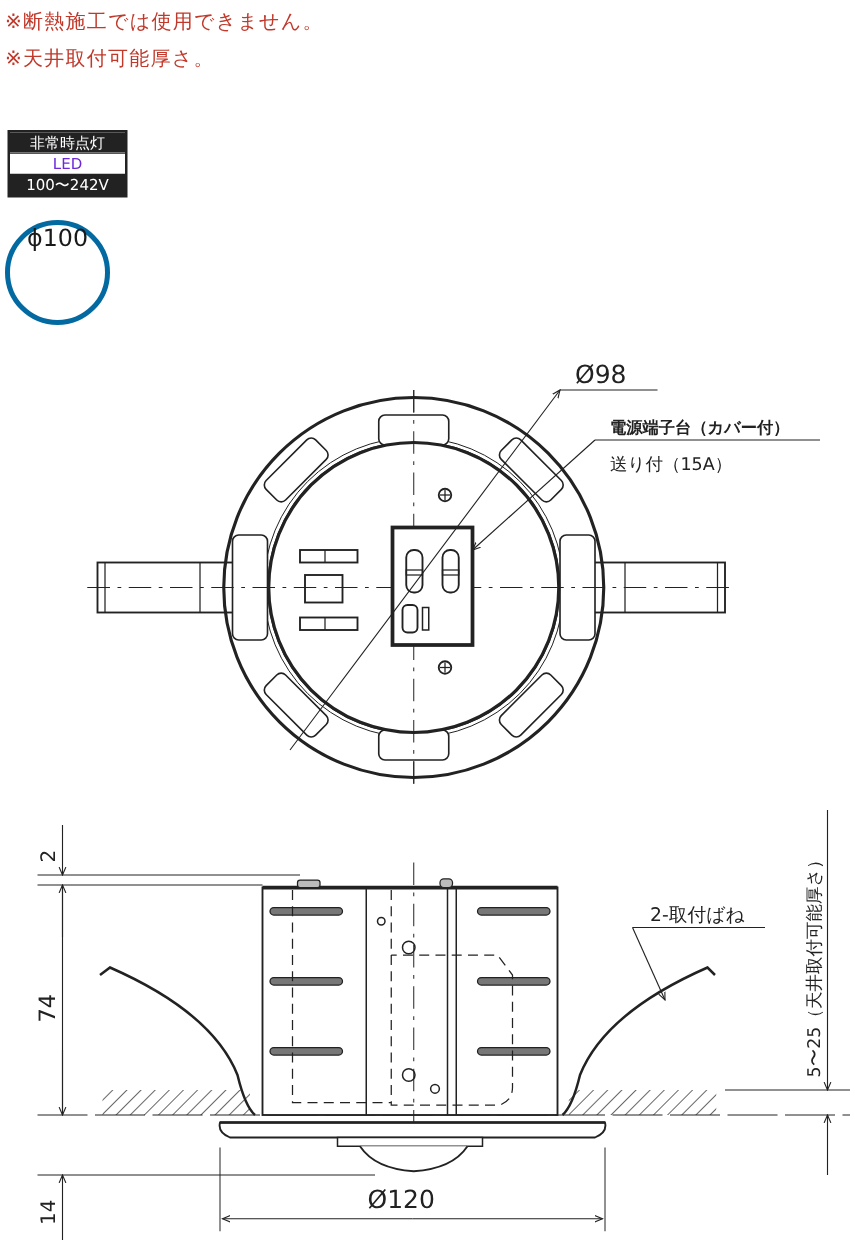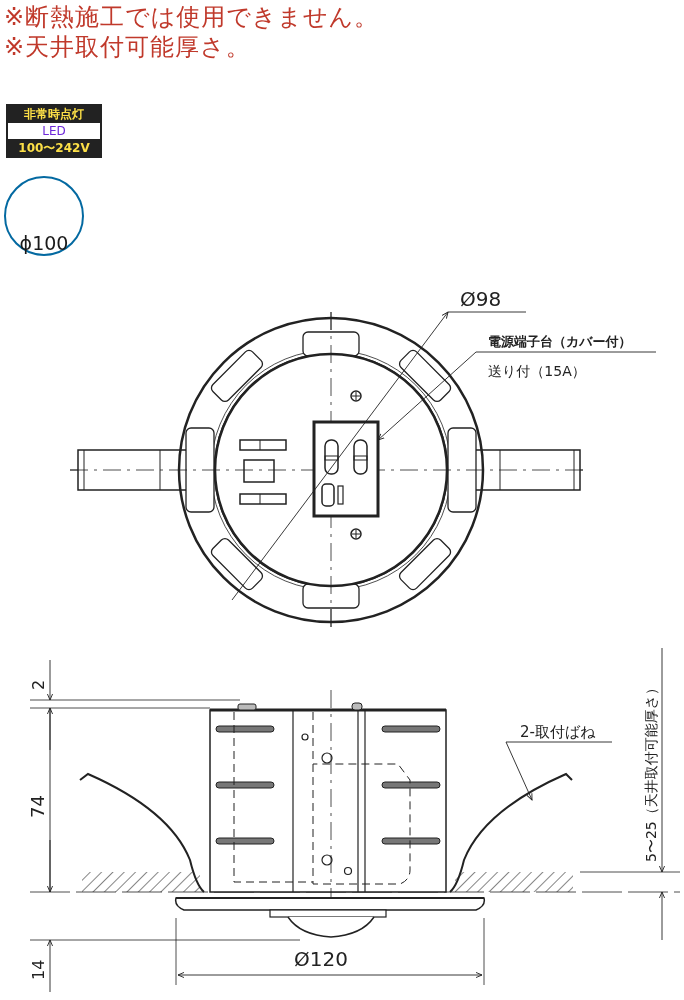--- a/index.html
+++ b/index.html
@@ -1,24 +1,24 @@
 <!DOCTYPE html>
 <html><head>
 <meta charset="utf-8">
 <style>
   html, body { margin: 0; padding: 0; background: #ffffff; }
   body { width: 684px; height: 1000px; position: relative; overflow: hidden;
          font-family: "DejaVu Sans", "Liberation Sans", sans-serif; color: #1a1a1a; }
-  .notes { position: absolute; left: 4px; top: 2px; color: #c0392b; font-size: 24px; line-height: 30px; letter-spacing: 1px; }
+  .notes { position: absolute; left: 4px; top: 2px; color: #c0392b; font-size: 16px; line-height: 30px; letter-spacing: 1px; }
   .notes div { white-space: nowrap; }
   .badge { position: absolute; left: 6px; top: 104px; width: 92px; border: 2px solid #222; font-size: 12px; text-align: center; }
-  .badge .row-dark { background: #222; color: #fde047; font-weight: bold; height: 16px; line-height: 16px; }
+  .badge .row-dark { background: #222; color: #ffffff; font-weight: normal; height: 16px; line-height: 16px; }
   .badge .row-light { background: #fff; color: #6d28d9; height: 16px; line-height: 16px; border-top: 1px solid #222; border-bottom: 1px solid #222; }
-  .size-circle { position: absolute; left: 4px; top: 176px; width: 76px; height: 76px; border: 2px solid #0369a1; border-radius: 50%;
-                 display: flex; align-items: flex-end; justify-content: center; font-size: 19px; }
+  .size-circle { position: absolute; left: 4px; top: 176px; width: 76px; height: 76px; border: 4px solid #0369a1; border-radius: 50%;
+                 display: flex; align-items: flex-start; justify-content: center; font-size: 19px; }
   svg.drawing { position: absolute; left: 0; top: 0; }
   svg text { font-family: "DejaVu Sans", "Liberation Sans", sans-serif; fill: #222; }
 </style>
 </head>
 <body>
 
 <div class="notes">
   <div>※断熱施工では使用できません。</div>
   <div>※天井取付可能厚さ。</div>
 </div>

